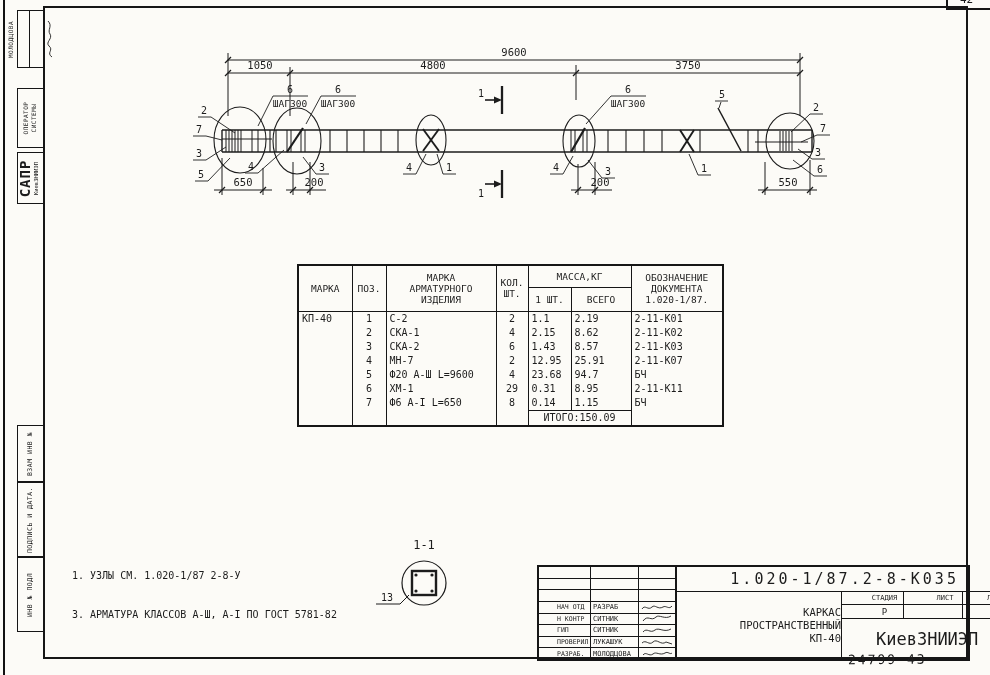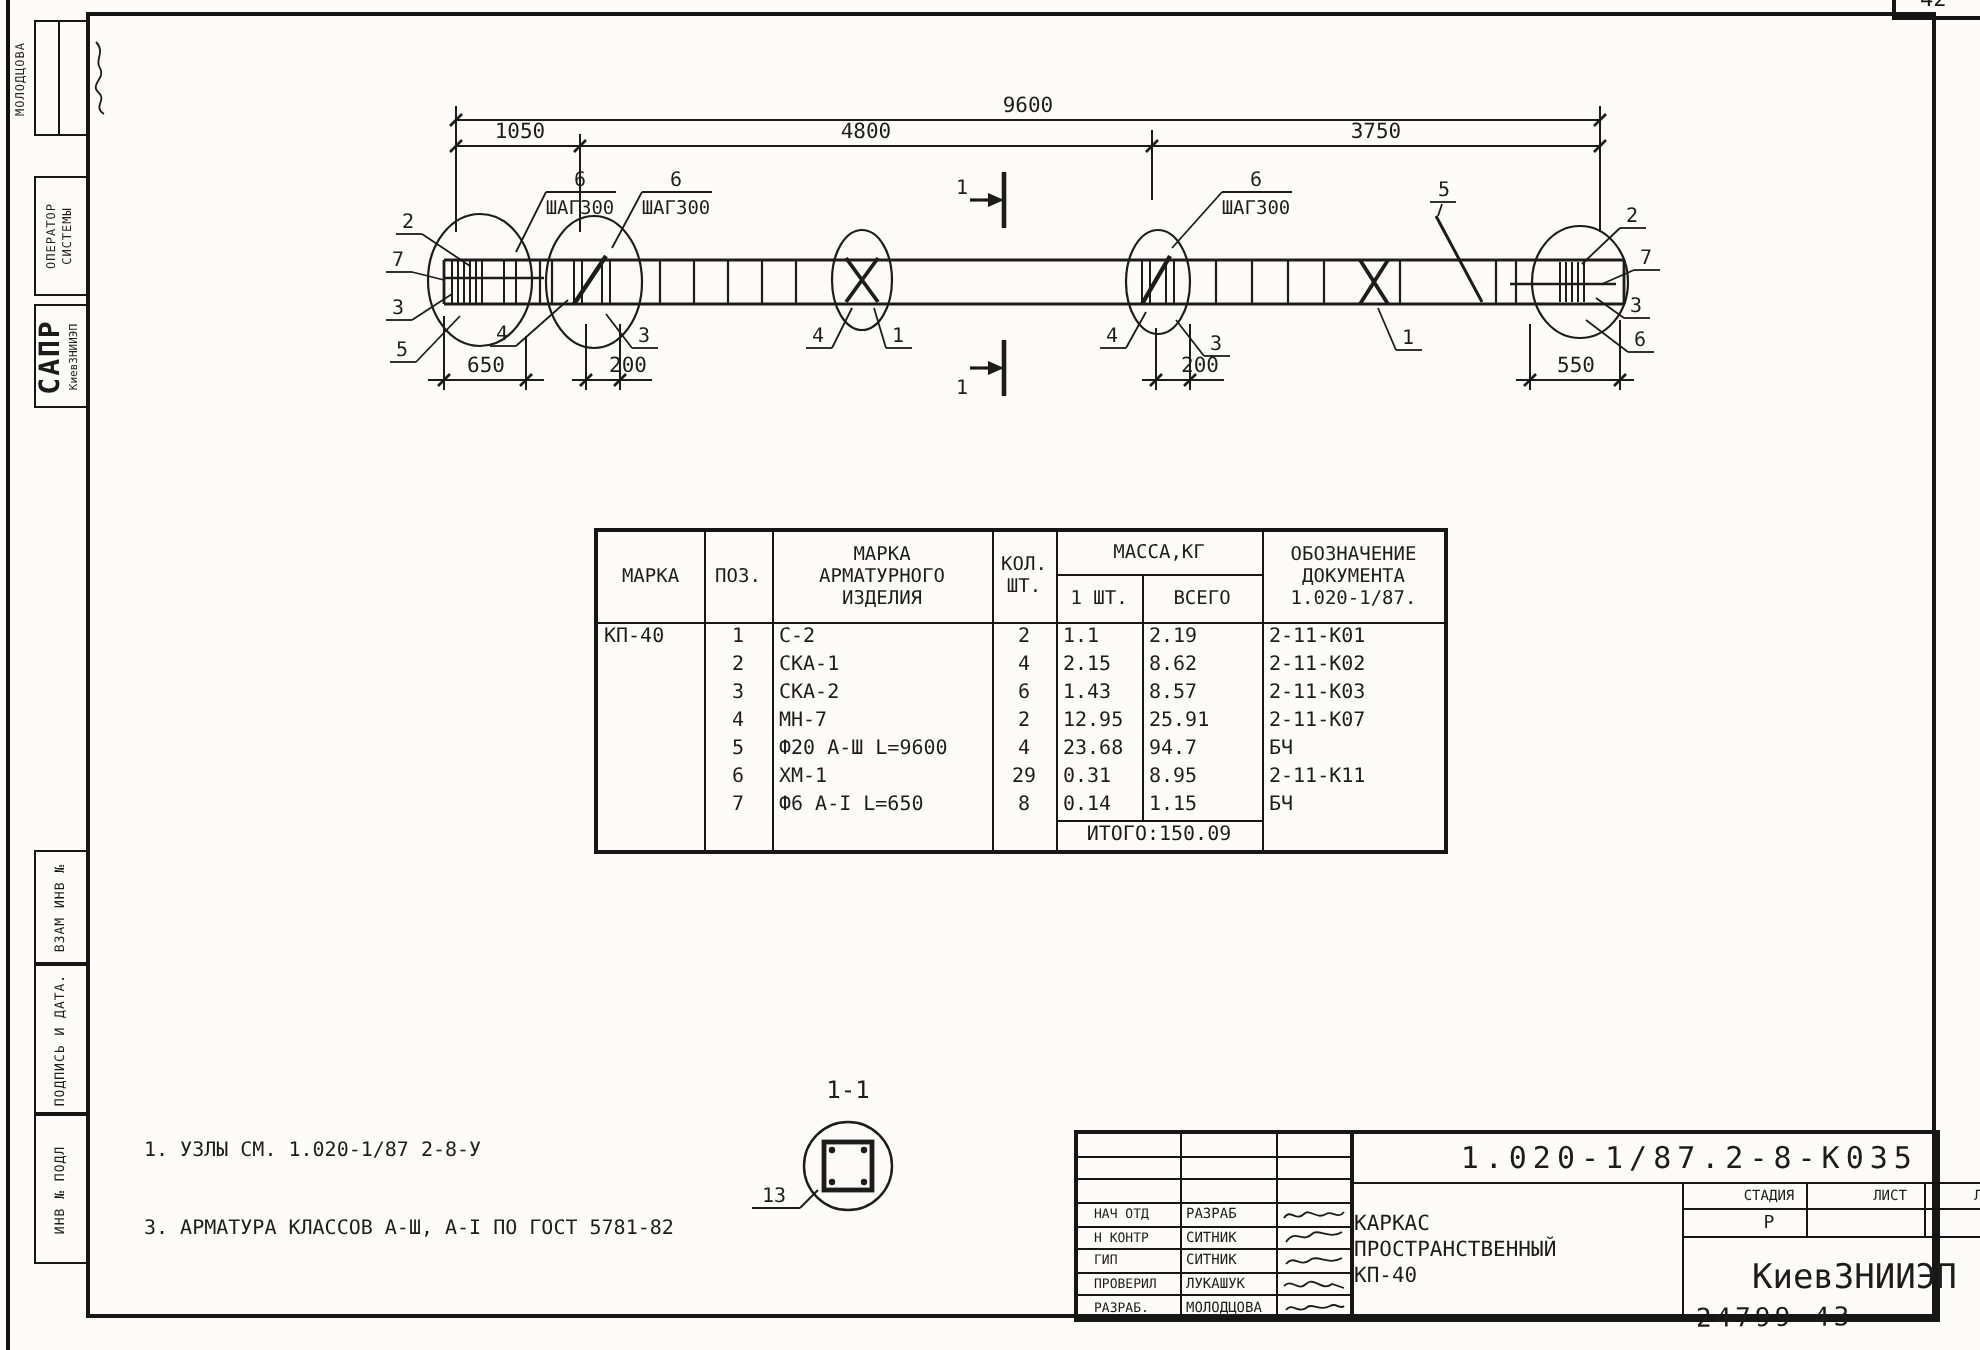--- a/index.html
+++ b/index.html
@@ -32,30 +32,30 @@
   .bR{border-right:1.5px solid #161616 !important;}
   .bB{border-bottom:1.5px solid #161616 !important;}
   .bT{border-top:1.5px solid #161616 !important;}
   .bL{border-left:1.5px solid #161616 !important;}
   .ctr{text-align:center;} .lft{text-align:left;}
   
   .tb{left:537px;top:565px;width:433px;height:96px;border:2px solid #161616;box-sizing:border-box;display:flex;}
   .tb-left{width:158px;border-right:1.6px solid #161616;box-sizing:border-box;display:flex;flex-direction:column;}
   .tb-row{display:flex;flex:1;border-bottom:1.2px solid #161616;box-sizing:border-box;}
   .tb-row:last-child{border-bottom:none;}
-  .tb-role{width:52px;border-right:1.2px solid #161616;font-size:6.5px;display:flex;align-items:center;padding-left:8px;box-sizing:border-box;}
+  .tb-role{width:52px;border-right:1.2px solid #161616;font-size:6.5px;display:flex;align-items:center;padding-left:18px;box-sizing:border-box;}
   .tb-name{width:48px;border-right:1.2px solid #161616;font-size:7px;display:flex;align-items:center;padding-left:2px;box-sizing:border-box;}
   .tb-sig{width:37px;border-right:1.2px solid #161616;display:flex;align-items:center;justify-content:center;box-sizing:border-box;overflow:hidden;}
   .tb-dt{flex:1;}
   .tb-right{flex:1;display:flex;flex-direction:column;}
   .tb-doc{height:25px;border-bottom:1.8px solid #161616;box-sizing:border-box;display:flex;align-items:center;justify-content:center;
           font-size:15px;letter-spacing:3px;}
   .tb-bottom{flex:1;display:flex;}
   .tb-title{width:165px;border-right:1.6px solid #161616;box-sizing:border-box;display:flex;flex-direction:column;
-            align-items:flex-start;justify-content:center;font-size:10.5px;line-height:13px;text-align:center;}
+            align-items:flex-end;justify-content:center;font-size:10.5px;line-height:13px;text-align:center;}
   .tb-meta{flex:1;display:flex;flex-direction:column;}
   .tb-meta-head{display:flex;height:12px;border-bottom:1.2px solid #161616;}
   .tb-meta-vals{display:flex;height:13px;border-bottom:1.4px solid #161616;}
   .tb-meta-head>div,.tb-meta-vals>div{display:flex;align-items:center;justify-content:center;box-sizing:border-box;margin-left:24px;}
   .mc1{width:38px;border-right:1.2px solid #161616;} .mc2{width:35px;border-right:1.2px solid #161616;} .mc3{flex:1;}
   .tb-meta-head>div{font-size:7px;} .tb-meta-vals>div{font-size:9px;}
   .tb-org{flex:1;display:flex;align-items:center;justify-content:center;font-size:17px;letter-spacing:0px;white-space:nowrap;}
   .footer-code{left:848px;top:652px;font-size:13px;letter-spacing:2px;transform:rotate(-0.5deg);}
   svg text{font-family:"DejaVu Sans Mono",monospace;fill:#1c1c1c;}
 </style>

